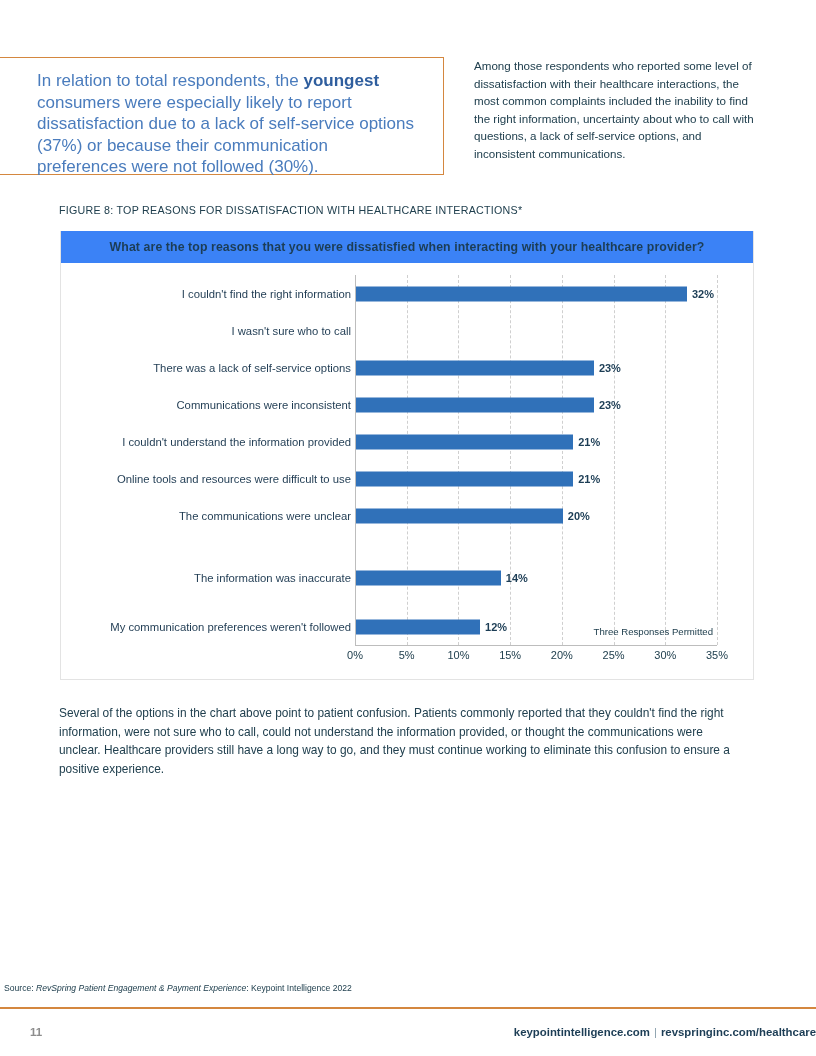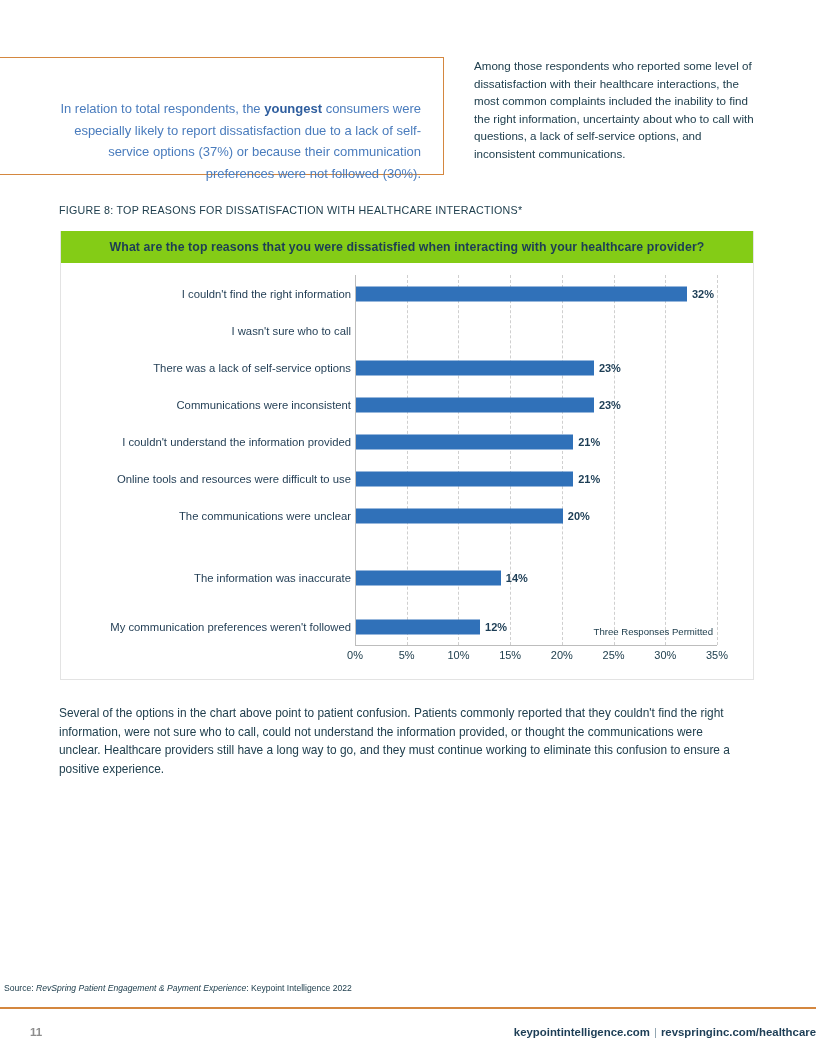--- a/index.html
+++ b/index.html
@@ -23,27 +23,26 @@
     top: 57px;
     width: 450px;
     height: 118px;
     box-sizing: border-box;
     border: 1px solid #d4873f;
     background: #ffffff;
   }
   .callout-text {
     position: absolute;
     left: 42px;
-    top: 40px;
+    top: 12px;
     width: 384px;
-    font-size: 13px;
+    font-size: 17px;
     line-height: 21.5px;
     color: #4a7cbd;
     font-weight: 400;
-    text-align: right;
   }
   .callout-text b {
     color: #2f5e9e;
     font-weight: 700;
   }
 
   
   .intro-right {
     position: absolute;
     left: 474px;
@@ -77,21 +76,21 @@
     border-right: 1px solid #e3e3e3;
     border-bottom: 1px solid #e3e3e3;
     box-sizing: border-box;
   }
   .chart-title-band {
     position: absolute;
     left: 0;
     top: 0;
     width: 100%;
     height: 32px;
-    background: #84cc16;
+    background: #3b82f6;
     display: flex;
     align-items: center;
     justify-content: center;
   }
   .chart-title {
     font-size: 12.3px;
     font-weight: 700;
     color: #1c3d55;
     letter-spacing: 0.1px;
     white-space: nowrap;

